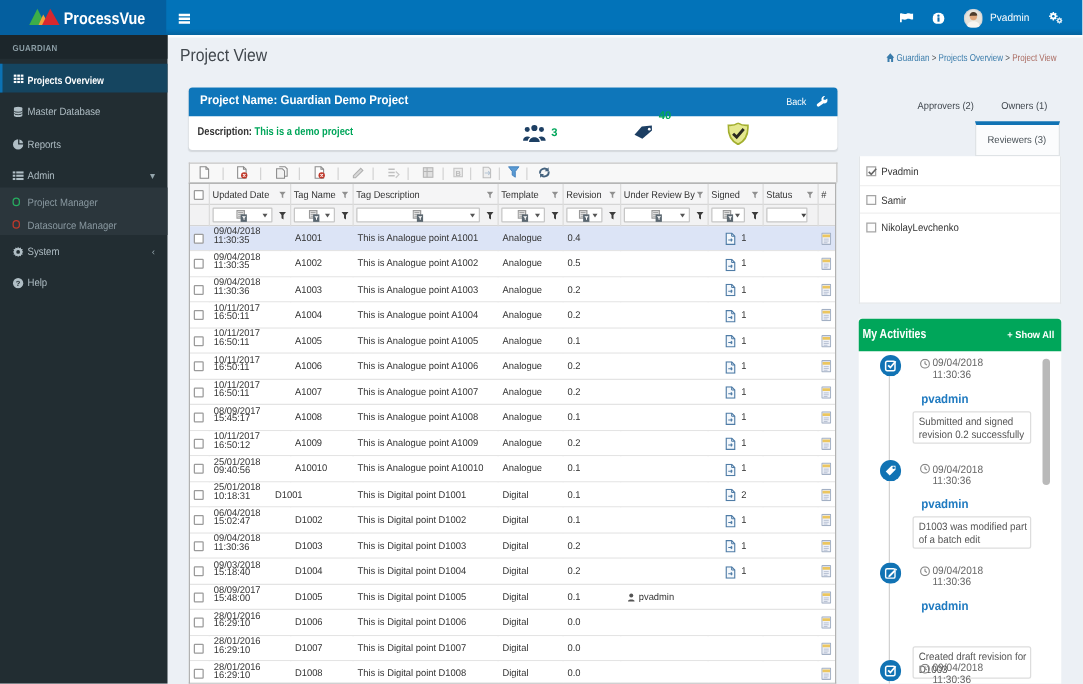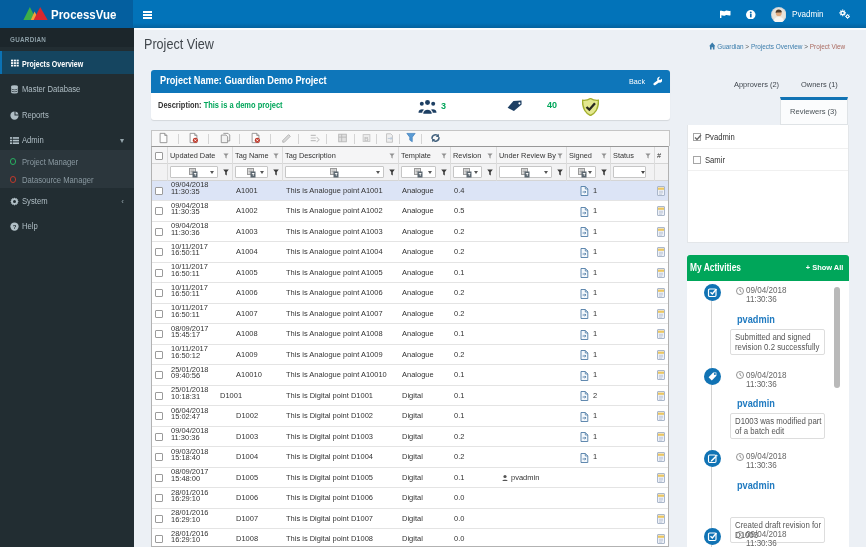--- a/index.html
+++ b/index.html
@@ -237,21 +237,21 @@
       <path d="M0.5 14 C0.5 10 5 9.8 6.5 11 C4.8 12 4.5 13.5 4.5 14 Z"></path>
       <circle cx="16" cy="4.5" r="2.1"></circle>
       <path d="M19.5 14 C19.5 10 15 9.8 13.5 11 C15.2 12 15.5 13.5 15.5 14 Z"></path>
     </g>
   </svg>
 <span class="abs cnt" style="left:441px;top:101px;">3</span>
 <svg class="abs" style="left:506px;top:100px" width="17" height="12" viewBox="0 0 19 13">
     <path d="M1.5 7.5 L9 1 L18 1.5 L17.5 6 L8 12 Z" fill="#1d3f63" transform="rotate(-8 9 6)"></path>
     <circle cx="15" cy="3.5" r="1.2" fill="#fff"></circle>
   </svg>
-<span class="abs cnt" style="left:527px;top:100px;margin-left:20px;">40</span>
+<span class="abs cnt" style="left:527px;top:87px;">40</span>
 <svg class="abs" style="left:582px;top:98px" width="17" height="18" viewBox="0 0 19 20">
     <path d="M9.5 0.5 C12 2.2 15.5 2.8 18.5 2.5 C18.5 10 16.5 16.5 9.5 19.5 C2.5 16.5 0.5 10 0.5 2.5 C3.5 2.8 7 2.2 9.5 0.5 Z" fill="#e4e88f" stroke="#a3af2f" stroke-width="1.6"></path>
     <path d="M5 10 L8.2 13 L14.5 5.8" stroke="#2a2a20" stroke-width="2.6" fill="none"></path>
   </svg>
 <svg class="abs" style="left:653px;top:75.5px" width="9" height="11" viewBox="0 0 9 12">
     <path d="M6.5 0.5 a2.8 2.8 0 0 0 -2.3 4.4 L1 8.2 a1.4 1.4 0 0 0 2 2 L6.3 6.9 a2.8 2.8 0 0 0 2.4-4.6 L7 4 L5.2 3.6 L5.6 1.8 Z" fill="#fff" transform="rotate(10 4.5 6)"></path>
   </svg>
 
 <div class="abs" id="toolbar">
     <svg style="left:6px" width="11" height="12" viewBox="0 0 13 14">
@@ -773,20 +773,24 @@
       <span class="cb2"></span>
       <svg style="position:absolute;left:6px;top:8px" width="8" height="7" viewBox="0 0 8 7">
         <path d="M1 3.5 L3 5.5 L7 1" stroke="#666" stroke-width="1.3" fill="none"></path>
       </svg>
       <span class="nm">Pvadmin</span>
     </div>
   <div class="ritem" style="top:23.5px;text-align:right;">
       <span class="cb2"></span>
       <span class="nm">Samir</span>
     </div>
+  <div class="ritem" style="top:46px;border-bottom:none;">
+      <span class="cb2"></span>
+      <span class="nm">NikolayLevchenko</span>
+    </div>
 </div>
 
 <div class="abs" id="mact"></div>
 <div class="abs" id="macthead">
     <span class="t">My Activities</span>
     <span class="sa">+ Show All</span>
   </div>
 <div class="abs" id="tl-line"></div>
 <svg class="abs" style="left:704px;top:283.7px" width="17" height="17" viewBox="0 0 17 17">
     <circle cx="8.5" cy="8.5" r="8.5" fill="#1173b4"></circle>

